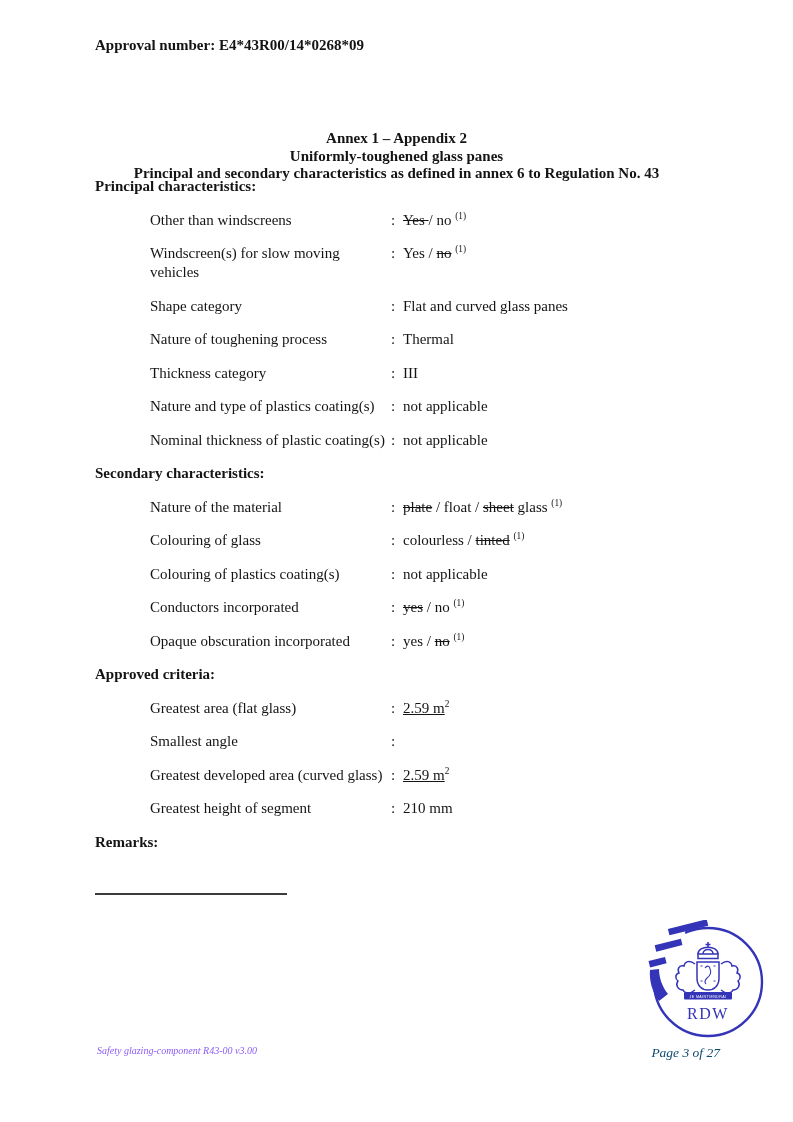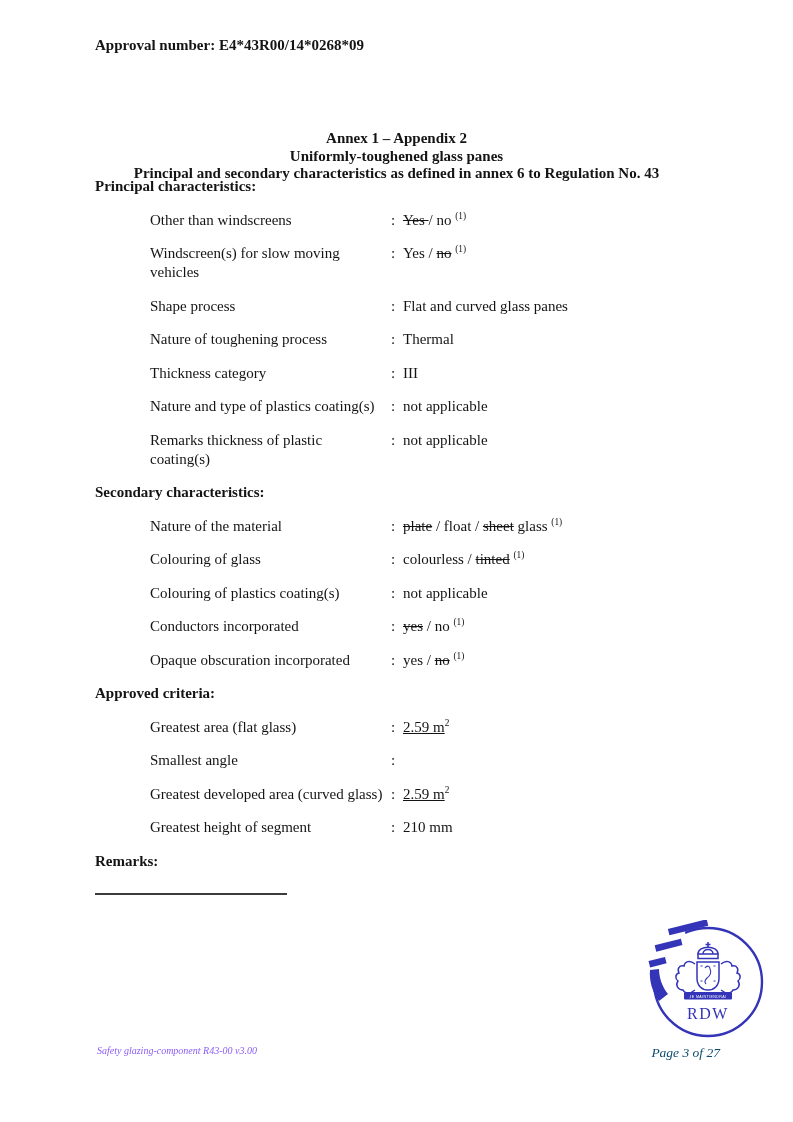--- a/index.html
+++ b/index.html
@@ -86,41 +86,41 @@
         <span class="row-colon">:</span>
         <span class="row-value"><span class="strike">Yes </span><span>/ no </span><span class="sup">(1)</span></span>
       </div>
       <div class="row">
         <span class="row-label">Windscreen(s) for slow moving
 vehicles</span>
         <span class="row-colon">:</span>
         <span class="row-value"><span>Yes / </span><span class="strike">no</span><span> </span><span class="sup">(1)</span></span>
       </div>
       <div class="row">
-        <span class="row-label">Shape process</span>
+        <span class="row-label">Shape category</span>
         <span class="row-colon">:</span>
         <span class="row-value"><span>Flat and curved glass panes</span></span>
       </div>
       <div class="row">
         <span class="row-label">Nature of toughening process</span>
         <span class="row-colon">:</span>
         <span class="row-value"><span>Thermal</span></span>
       </div>
       <div class="row">
         <span class="row-label">Thickness category</span>
         <span class="row-colon">:</span>
         <span class="row-value"><span>III</span></span>
       </div>
       <div class="row">
         <span class="row-label">Nature and type of plastics coating(s)</span>
         <span class="row-colon">:</span>
         <span class="row-value"><span>not applicable</span></span>
       </div>
       <div class="row">
-        <span class="row-label">Remarks thickness of plastic coating(s)</span>
+        <span class="row-label">Nominal thickness of plastic coating(s)</span>
         <span class="row-colon">:</span>
         <span class="row-value"><span>not applicable</span></span>
       </div>
       <div class="section-heading">Secondary characteristics:</div>
       <div class="row">
         <span class="row-label">Nature of the material</span>
         <span class="row-colon">:</span>
         <span class="row-value"><span class="strike">plate</span><span> / float / </span><span class="strike">sheet</span><span> glass </span><span class="sup">(1)</span></span>
       </div>
       <div class="row">

